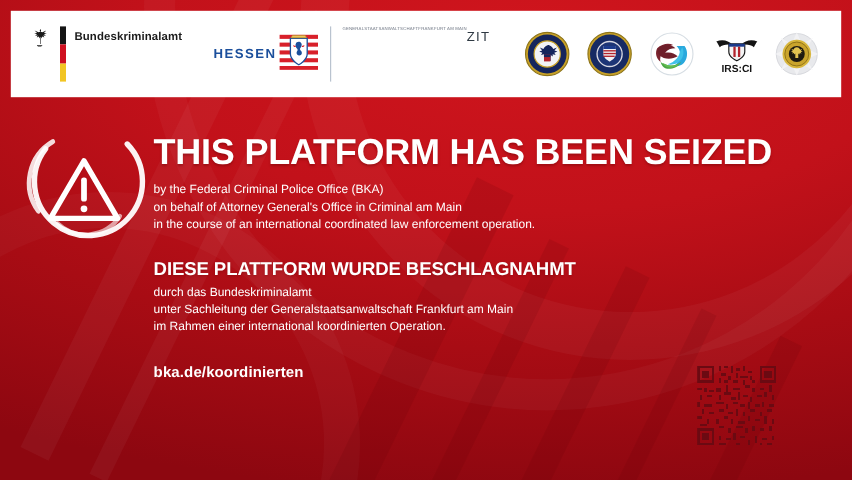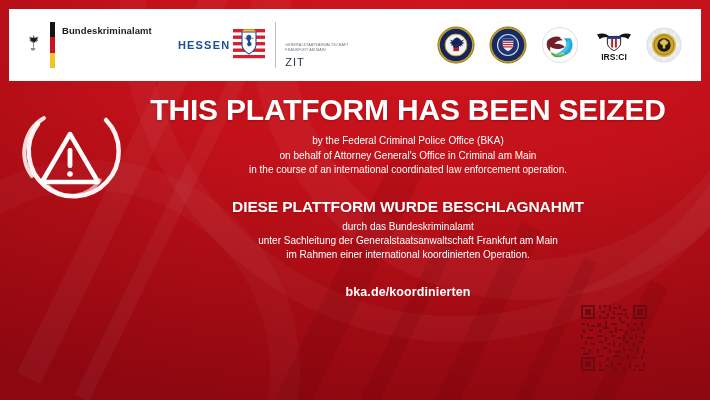--- a/index.html
+++ b/index.html
@@ -34,45 +34,45 @@
   
   .header{
     position:absolute;left:9px;top:9px;width:692px;height:72px;
     background:#ffffff;display:flex;align-items:center;
     box-sizing:border-box;padding:0 14px;
   }
   .hdr-left{display:flex;align-items:center;gap:26px;}
   .hdr-right{margin-left:auto;display:flex;align-items:center;gap:14px;padding-right:4px;text-align:right;}
 
   
-  .bka{display:flex;align-items:center;gap:7px;}
+  .bka{display:flex;gap:7px;}
   .bka-flagbar{width:5px;height:46px;display:flex;flex-direction:column;}
   .bka-flagbar span{flex:1;display:block;}
   .bka-flagbar .b{background:#141414;}
   .bka-flagbar .r{background:#cf1020;}
   .bka-flagbar .g{background:#f2c523;}
   .bka-word{font-size:9.5px;font-weight:700;color:#1b1b1b;letter-spacing:.1px;
             align-self:flex-start;margin-top:3px;white-space:nowrap;}
 
   
   .hessen{display:flex;align-items:center;gap:9px;}
   .hessen-mark{display:flex;flex-direction:row;align-items:center;gap:2px;}
   .hessen-word{font-size:11px;font-weight:700;color:#1b4f9c;letter-spacing:1.2px;}
-  .gsta{border-left:1px solid #b9c3cf;padding-left:9px;display:flex;flex-direction:column;
+  .gsta{border-left:1px solid #b9c3cf;padding-left:9px;display:flex;
         justify-content:flex-end;height:46px;}
   .gsta-small{font-size:3.6px;line-height:1.35;color:#6b7380;letter-spacing:.15px;
               text-transform:uppercase;white-space:nowrap;}
   .gsta-zit{font-size:11px;color:#2f3943;letter-spacing:1px;margin-top:3px;}
 
   .seal{width:38px;height:38px;flex:0 0 38px;}
 
   
   .warnmark{position:absolute;left:18px;top:104px;width:104px;height:100px;}
 
-  .content{position:absolute;left:128px;top:94px;width:560px;color:#fff;text-align:center;}
+  .content{position:absolute;left:128px;top:112px;width:560px;color:#fff;}
   .headline{
     font-size:30px;font-weight:700;letter-spacing:-.2px;line-height:1.08;
     text-shadow:0 1px 2px rgba(90,0,0,.35);margin:0 0 8px 0;white-space:nowrap;
   }
   .para{font-size:10px;line-height:1.44;margin:0;}
   .para div{white-space:nowrap;}
   .subhead{
     font-size:15.5px;font-weight:700;letter-spacing:-.1px;margin:20px 0 4px 0;
     text-shadow:0 1px 2px rgba(90,0,0,.3);white-space:nowrap;
   }

